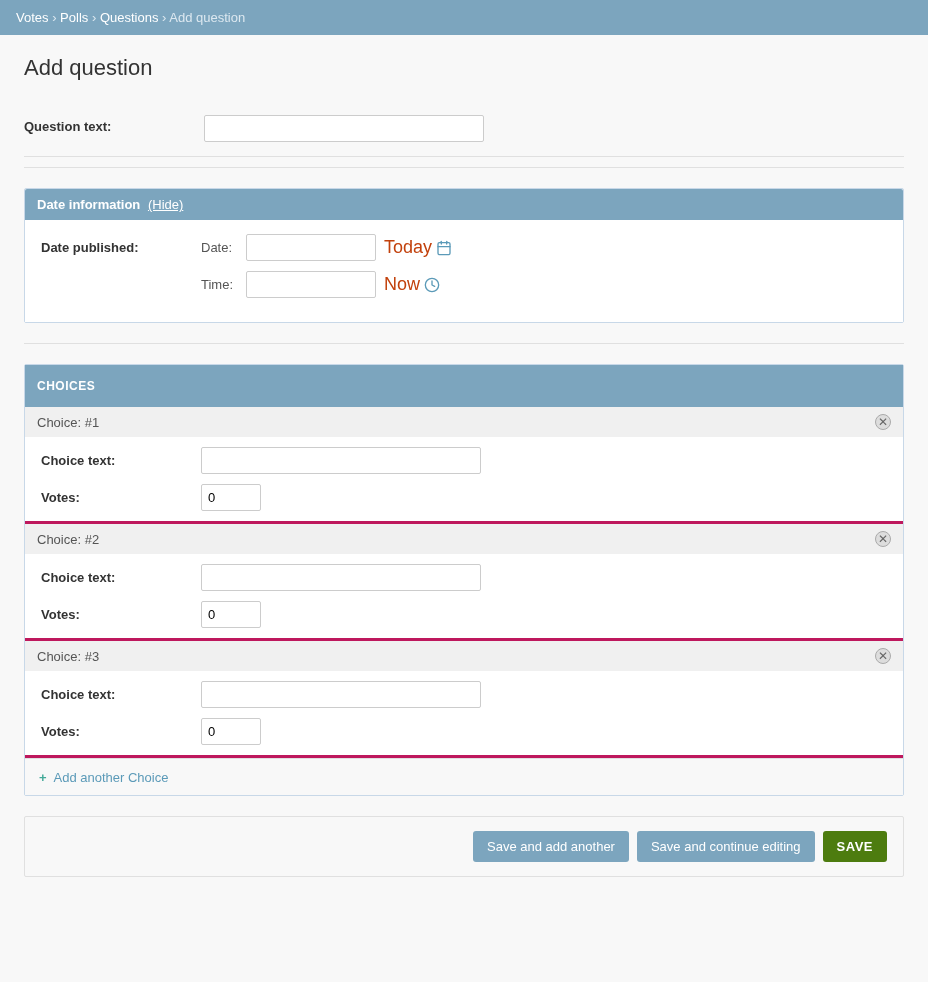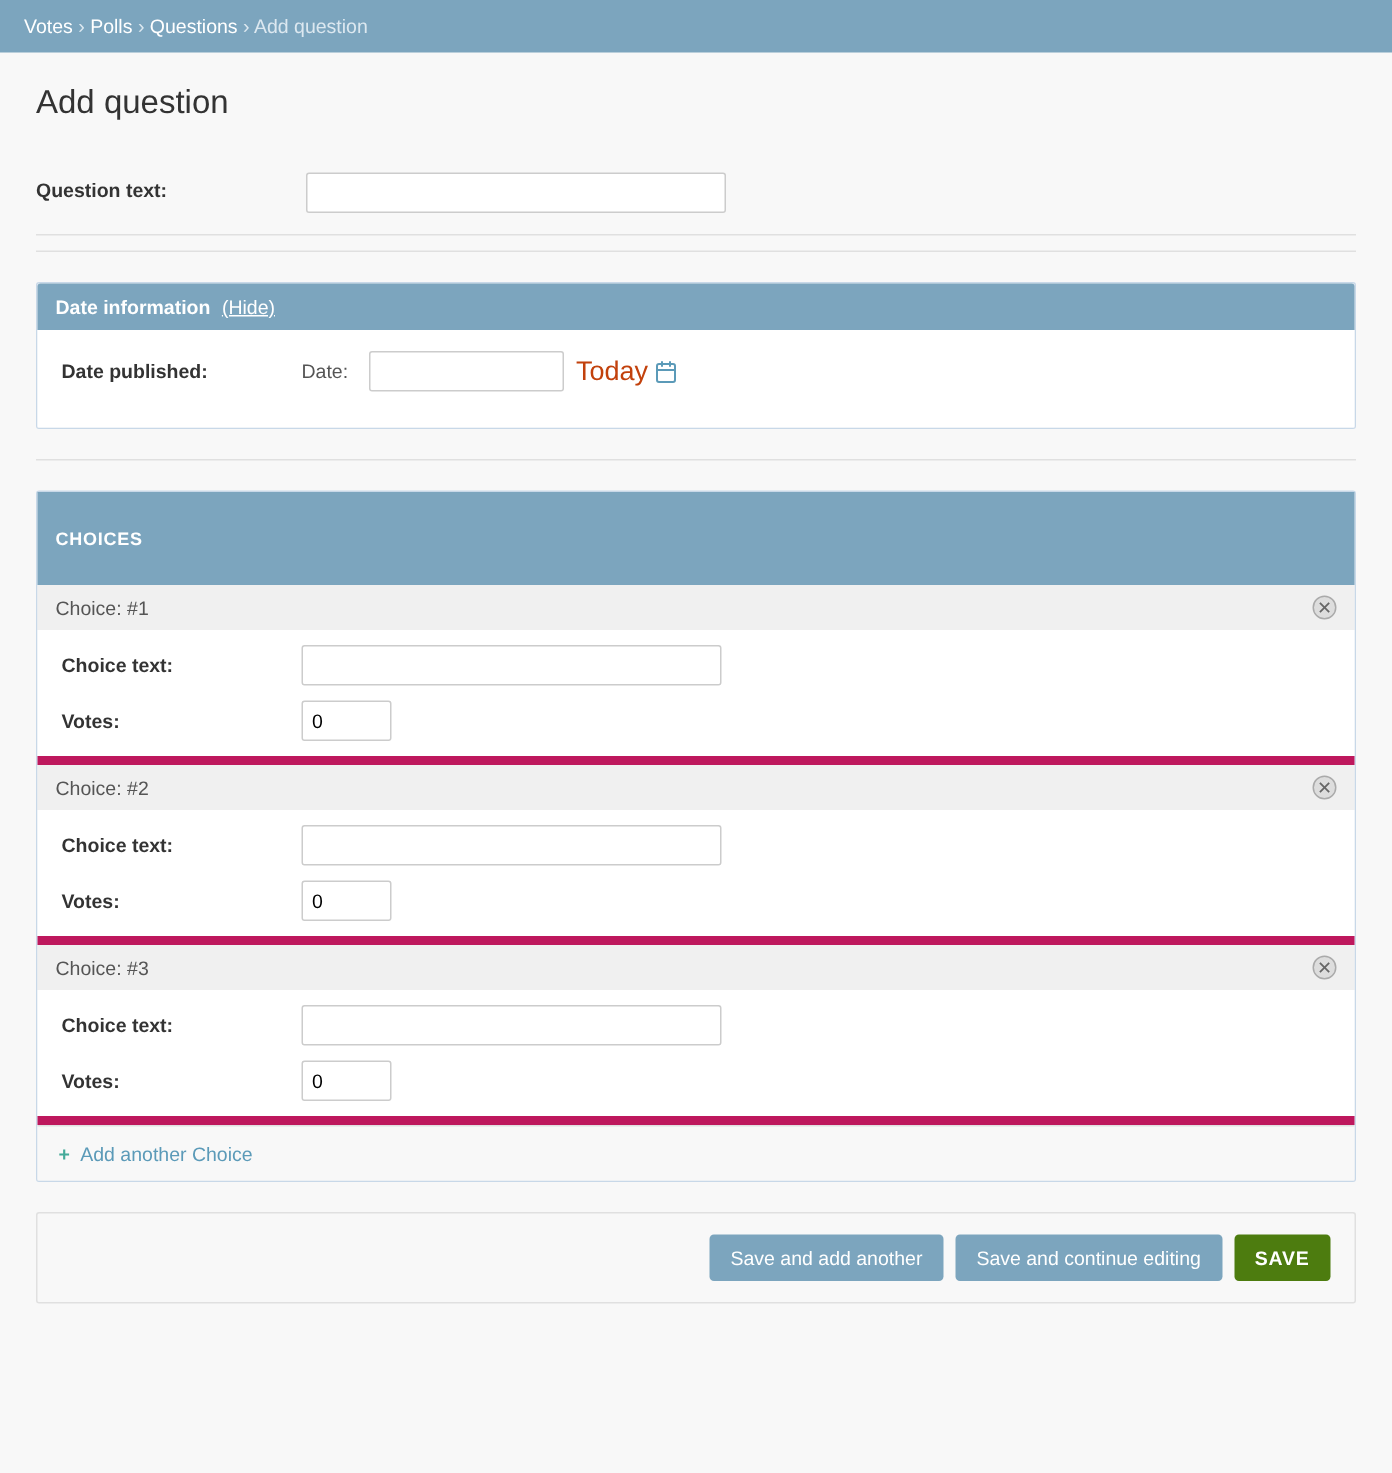--- a/index.html
+++ b/index.html
@@ -136,29 +136,29 @@
 
     
     .choices-section {
       border: 1px solid #c8d8e8;
       border-radius: 2px;
       margin-bottom: 20px;
     }
     .choices-header {
       background: #7ca5be;
       color: #fff;
-      padding: 24px 12px;
+      padding: 14px 12px;
       font-size: 12px;
       font-weight: bold;
       letter-spacing: 0.5px;
       text-transform: uppercase;
     }
 
     .choice-item {
-      border-bottom: 6px solid #be185d;
+      border-bottom: 3px solid #be185d;
     }
     .choice-item:last-of-type {
       border-bottom: none;
     }
 
     .choice-header {
       background: #f0f0f0;
       padding: 7px 12px;
       font-size: 13px;
       color: #555;
@@ -297,20 +297,31 @@
             <a class="date-link">Today</a>
             <span class="icon-calendar">
               <svg xmlns="http://www.w3.org/2000/svg" width="16" height="16" viewBox="0 0 24 24" fill="none" stroke="#5b9ab8" stroke-width="2" stroke-linecap="round" stroke-linejoin="round">
                 <rect x="3" y="4" width="18" height="18" rx="2" ry="2"></rect>
                 <line x1="16" y1="2" x2="16" y2="6"></line>
                 <line x1="8" y1="2" x2="8" y2="6"></line>
                 <line x1="3" y1="10" x2="21" y2="10"></line>
               </svg>
             </span>
           </div>
+          <div class="date-field-row">
+            <label>Time:</label>
+            <input type="text" value="" style="width: 130px;">
+            <a class="date-link">Now</a>
+            <span class="icon-clock">
+              <svg xmlns="http://www.w3.org/2000/svg" width="16" height="16" viewBox="0 0 24 24" fill="none" stroke="#5b9ab8" stroke-width="2" stroke-linecap="round" stroke-linejoin="round">
+                <circle cx="12" cy="12" r="10"></circle>
+                <polyline points="12 6 12 12 16 14"></polyline>
+              </svg>
+            </span>
+          </div>
         </div>
       </div>
     </div>
   </div>
 
   <hr class="section-divider">
 
   <div class="choices-section">
     <div class="choices-header">CHOICES</div>
 

